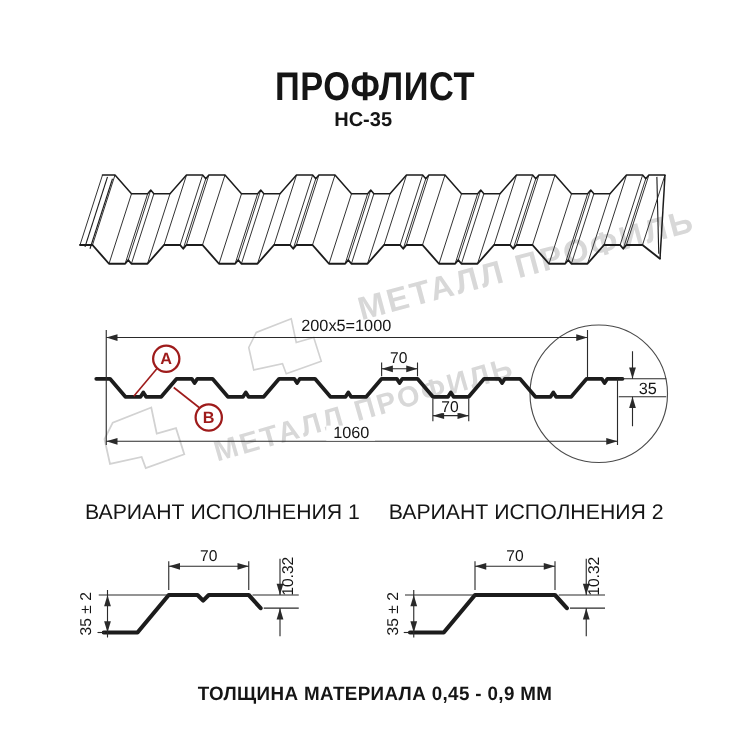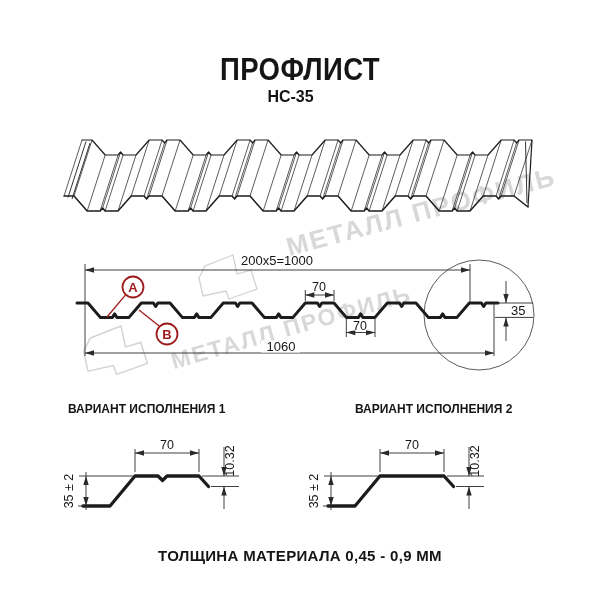--- a/index.html
+++ b/index.html
@@ -2,23 +2,23 @@
 <html><head>
 <meta charset="utf-8">
 <style>
   html,body{margin:0;padding:0;background:#fff;}
   .page{position:relative;width:600px;height:600px;background:#fff;overflow:hidden;
         font-family:"Liberation Sans",sans-serif;color:#151515;}
   .title{position:absolute;left:0;top:51px;width:600px;text-align:center;
          font-size:32px;font-weight:700;letter-spacing:.5px;transform:scaleX(.86);}
   .subtitle{position:absolute;left:0;top:88px;width:581px;text-align:center;
          font-size:16px;font-weight:700;}
-  .variant-h{position:absolute;font-size:12px;font-weight:700;line-height:13.5px;white-space:nowrap;text-align:right;}
+  .variant-h{position:absolute;font-size:17px;font-weight:400;line-height:13.5px;white-space:nowrap;text-align:right;}
   .v1h{left:68px;top:403px;}
-  .v2h{left:311px;top:403px;margin-left:44px;}
+  .v2h{left:311px;top:403px;}
   .footer{position:absolute;left:0;top:547px;width:600px;text-align:center;
          font-size:15.5px;font-weight:700;letter-spacing:.3px;transform:scaleX(.97);}
   .wm{position:absolute;color:#d8d8d8;font-weight:700;letter-spacing:2px;white-space:nowrap;
       transform-origin:left top;user-select:none;}
   .wm1{left:283px;top:233px;font-size:26px;transform:rotate(-15deg);}
   .wm2{left:168px;top:349px;font-size:23px;transform:rotate(-16deg);}
   svg{position:absolute;left:0;top:0;}
   svg text{font-family:"Liberation Sans",sans-serif;fill:#151515;}
   .dim{font-size:12.5px;}
   .dim13{font-size:13px;}

